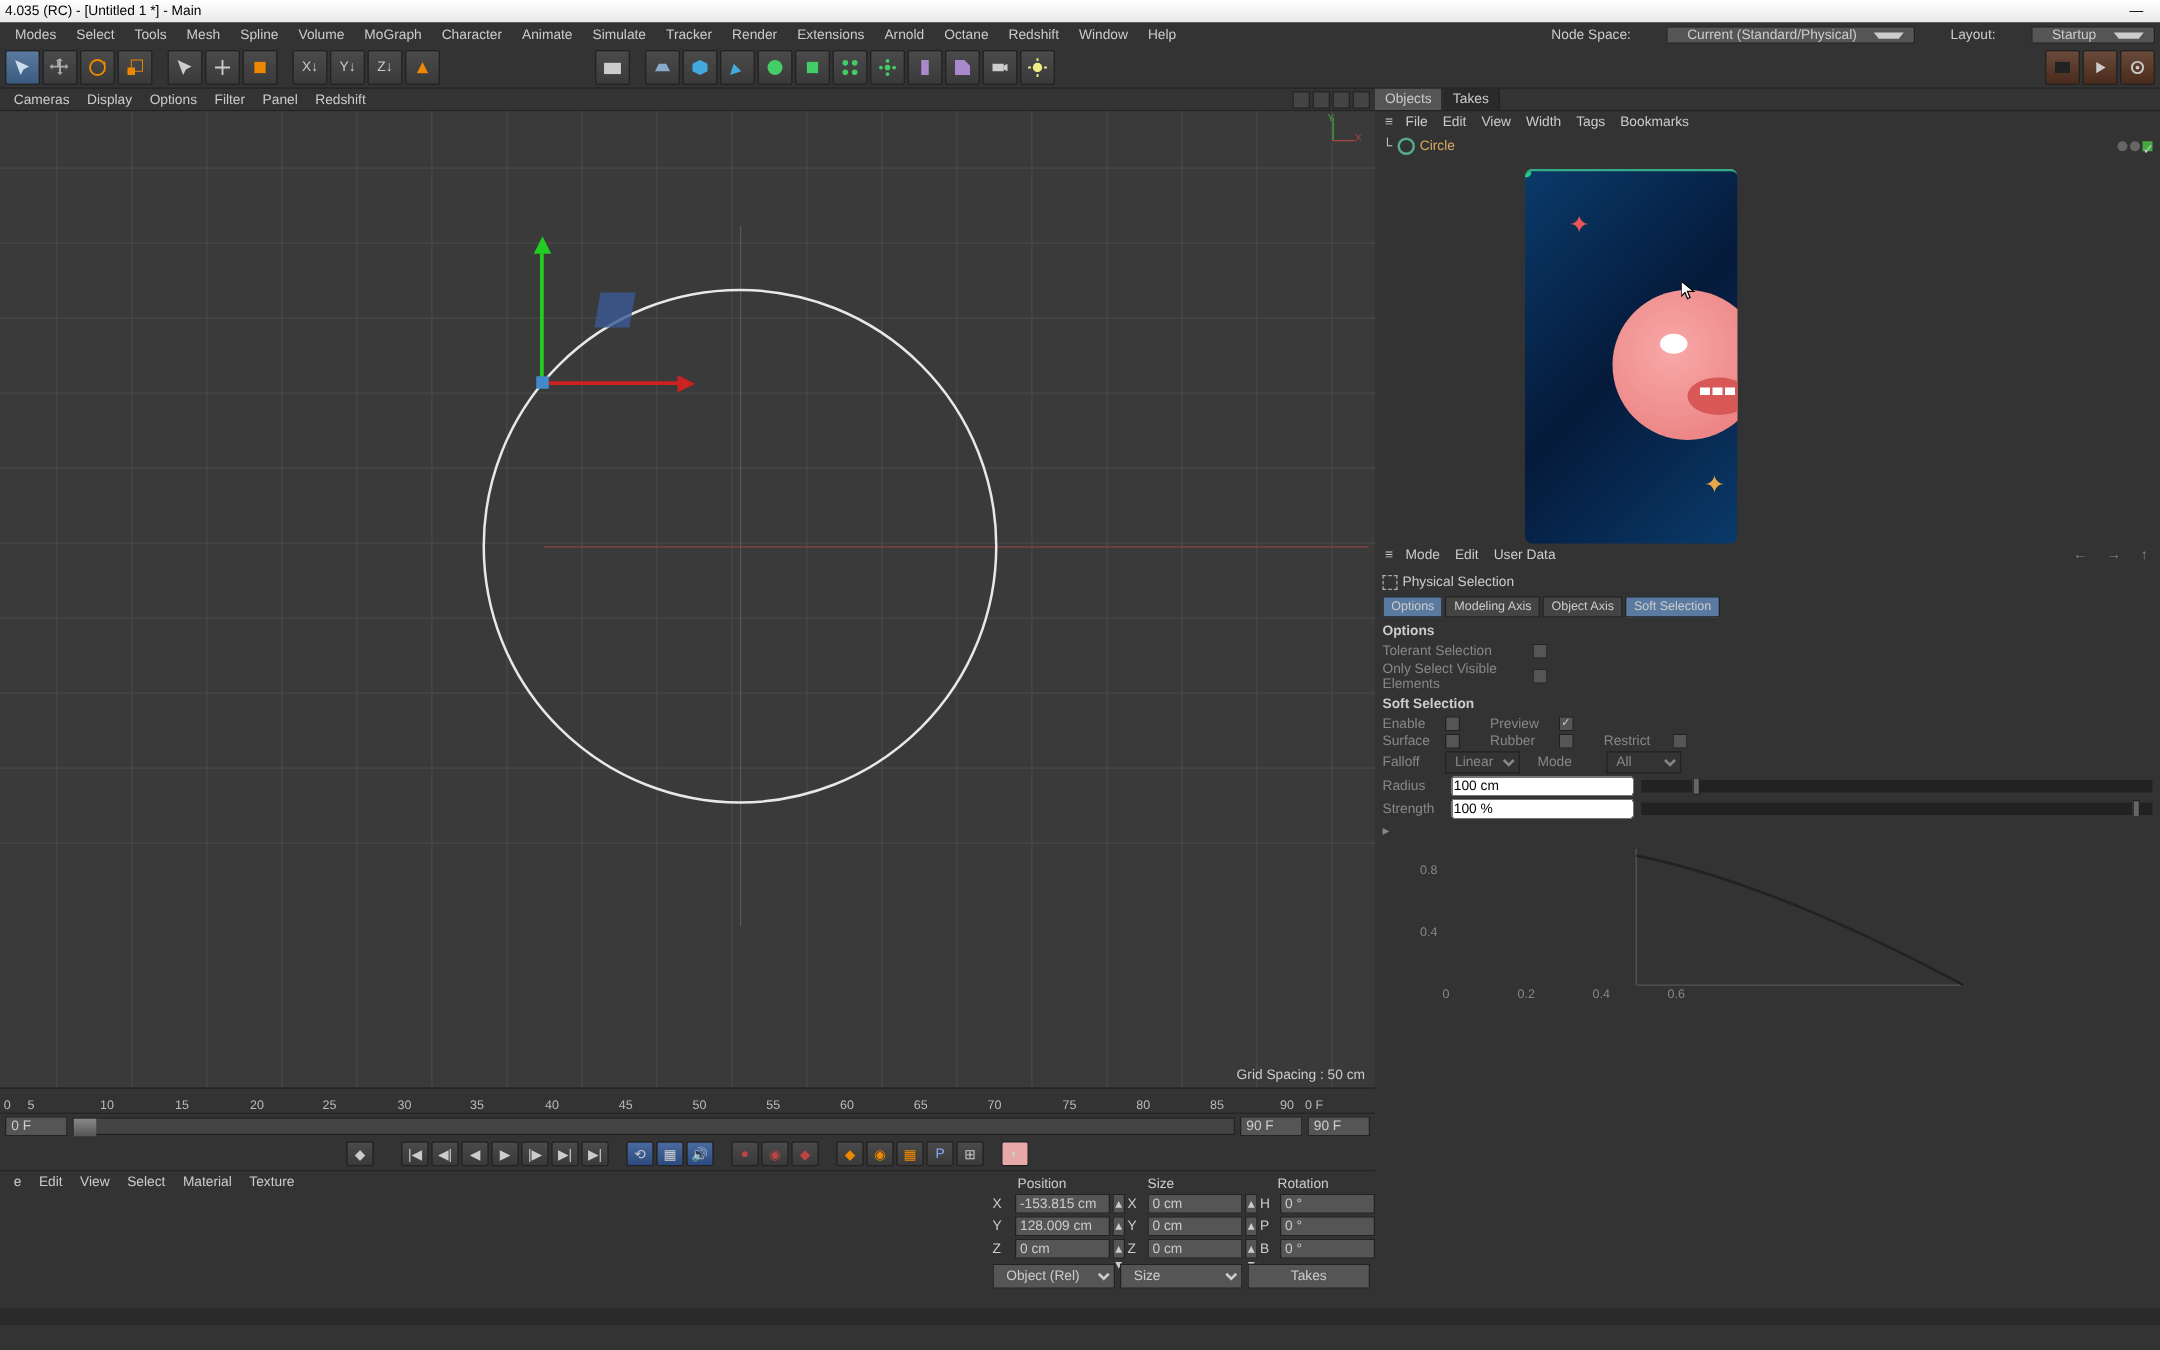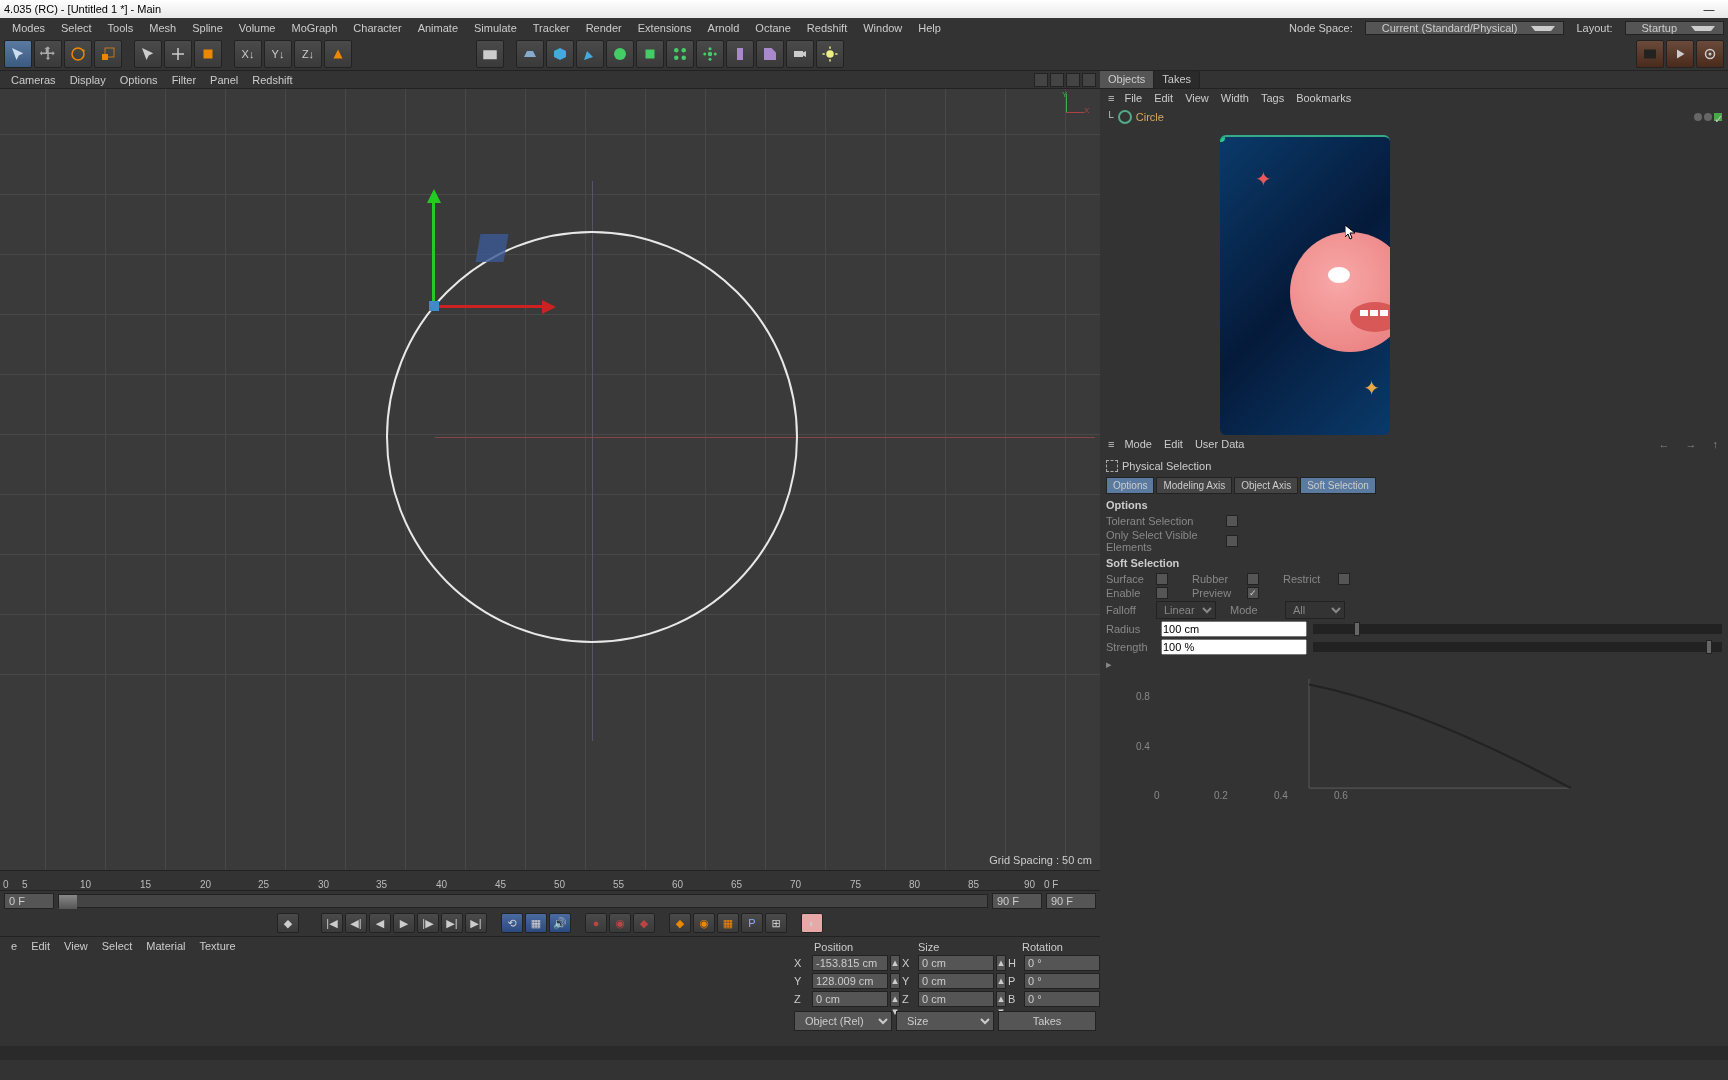--- a/index.html
+++ b/index.html
@@ -5,21 +5,21 @@
 * { box-sizing: border-box; margin: 0; padding: 0; font-family: Arial, sans-serif; font-size: 11px; }
 body { background: #333; color: #ccc; overflow: hidden; width: 1728px; height: 1080px; }
 
 
 .titlebar { height: 18px; background: linear-gradient(#fff,#e8e8e8); color: #000; padding: 2px 4px; display: flex; align-items: center; }
 .titlebar .min { margin-left: auto; width: 30px; text-align: center; }
 
 
 .menubar { height: 20px; background: #333; display: flex; align-items: center; padding: 0 4px; }
 .menubar span { padding: 0 8px; color: #ccc; }
-.menubar .right { margin-left: auto; display: flex; align-items: center; gap: 4px; }
+.menubar .right { margin-left: auto; display: flex; align-items: center; gap: 20px; }
 .menubar .right .lbl { color: #ccc; }
 .dropdown { background: #555; border: 1px solid #222; padding: 1px 6px; display: inline-flex; align-items: center; gap: 6px; }
 .dropdown .arrow { width: 0; height: 0; border-left: 4px solid transparent; border-right: 4px solid transparent; border-top: 5px solid #ccc; }
 
 
 .toolbar { height: 33px; background: #333; border-bottom: 1px solid #222; display: flex; align-items: center; padding: 0 4px; gap: 2px; }
 .tool-btn { width: 28px; height: 28px; background: linear-gradient(#4a4a4a,#3a3a3a); border: 1px solid #222; border-radius: 2px; display: flex; align-items: center; justify-content: center; }
 .tool-btn.active { background: linear-gradient(#5a7aa0,#3a5a80); }
 .tool-sep { width: 8px; }
 .toolbar .right-tools { margin-left: auto; display: flex; gap: 2px; }
@@ -625,32 +625,32 @@
           <label>Tolerant Selection</label>
           <span class="chk"></span>
         </div>
       <div class="attr-row">
           <label>Only Select Visible Elements</label>
           <span class="chk"></span>
         </div>
 
       <div class="section-head">Soft Selection</div>
       <div class="attr-row">
+        <label style="width:50px">Enable</label>
+          <span class="chk"></span>
+        <label class="short-label" style="margin-left:24px">Preview</label>
+          <span class="chk checked"></span>
+      </div>
+      <div class="attr-row">
         <label style="width:50px">Surface</label>
           <span class="chk"></span>
         <label class="short-label" style="margin-left:24px">Rubber</label>
           <span class="chk"></span>
         <label class="short-label" style="margin-left:24px">Restrict</label>
           <span class="chk"></span>
-      </div>
-      <div class="attr-row">
-        <label style="width:50px">Enable</label>
-          <span class="chk"></span>
-        <label class="short-label" style="margin-left:24px">Preview</label>
-          <span class="chk checked"></span>
       </div>
       <div class="attr-row">
         <label style="width:50px">Falloff</label>
           <select><option>Linear</option></select>
         <label class="short-label" style="margin-left:14px">Mode</label>
           <select><option>All</option></select>
       </div>
       <div class="attr-row">
           <label style="width:55px">Radius</label>
           <input value="100 cm" style="">

